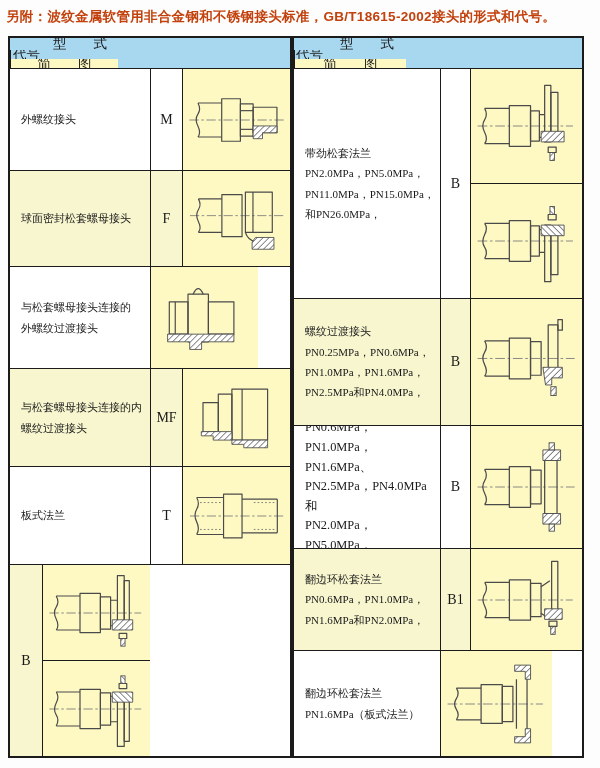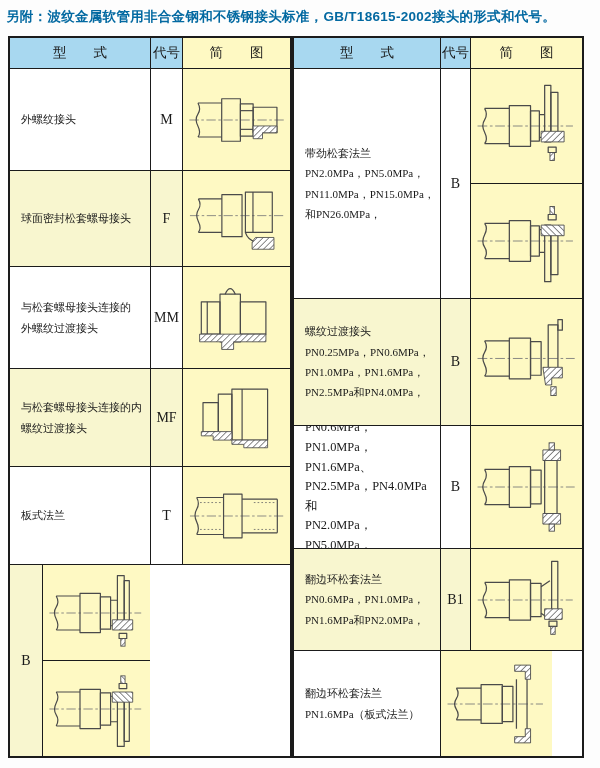--- a/index.html
+++ b/index.html
@@ -5,41 +5,41 @@
   html,body{margin:0;padding:0;}
   body{
     width:600px;height:768px;
     background:#fdfdfd;
     font-family:"Liberation Sans", sans-serif;
     position:relative;
     overflow:hidden;
   }
   .page-title{
     position:absolute;left:6px;top:8px;width:590px;
-    font-size:13.5px;font-weight:bold;color:#0369a1;
+    font-size:13.5px;font-weight:bold;color:#c2410c;
     letter-spacing:0.3px;
   }
   .tables{
     position:absolute;left:8px;top:36px;
     display:flex;
   }
   .tbl{
     border:2px solid #1b1b1b;
     background:#fff;
     height:722px;
     display:flex;flex-direction:column;
     box-sizing:border-box;
   }
   .row{
     display:flex;
     border-top:1.6px solid #1b1b1b;
     box-sizing:border-box;
     flex:0 0 auto;
   }
-  .row.hdr-row{border-top:none;}
+  .row.hdr-row{border-top:none;flex-direction:column;}
   .row.grow{flex:1 1 auto;}
   .cell{
     border-left:1.6px solid #1b1b1b;
     box-sizing:border-box;
     overflow:hidden;
   }
   .cell:first-child{border-left:none;}
   .hdr-row{background:#a8d8f0;height:30px;}
   .hdr-row .cell{
     display:flex;align-items:center;justify-content:center;
@@ -139,21 +139,20 @@
             <path class="ln" d="M70 66 q3 9 12 11"></path>
             <path class="hatch" d="M82 72 h22 v14 h-26 v-8 q2 -4 4 -6 z"></path>
           </svg>
         </div>
       </div>
     </div>
 
     <div class="row" style="height:102px">
       <div class="cell type">与松套螺母接头连接的
 外螺纹过渡接头</div>
-      <div class="cell code">MM</div>
       <div class="cell diag">
         <div class="sub">
           <svg class="diagram" width="102" height="88" viewBox="0 0 120 100">
             <rect class="ln" x="18" y="31" width="22" height="38"></rect>
             <line class="ln" x1="25" y1="31" x2="25" y2="69"></line>
             <rect class="ln" x="40" y="22" width="24" height="56"></rect>
             <path class="ln" d="M46 22 q6 -13 12 0"></path>
             <rect class="ln" x="64" y="31" width="30" height="38"></rect>
             <path class="hatch" d="M16 69 h78 v9 h-38 v9 h-14 v-9 h-26 z"></path>
           </svg>

